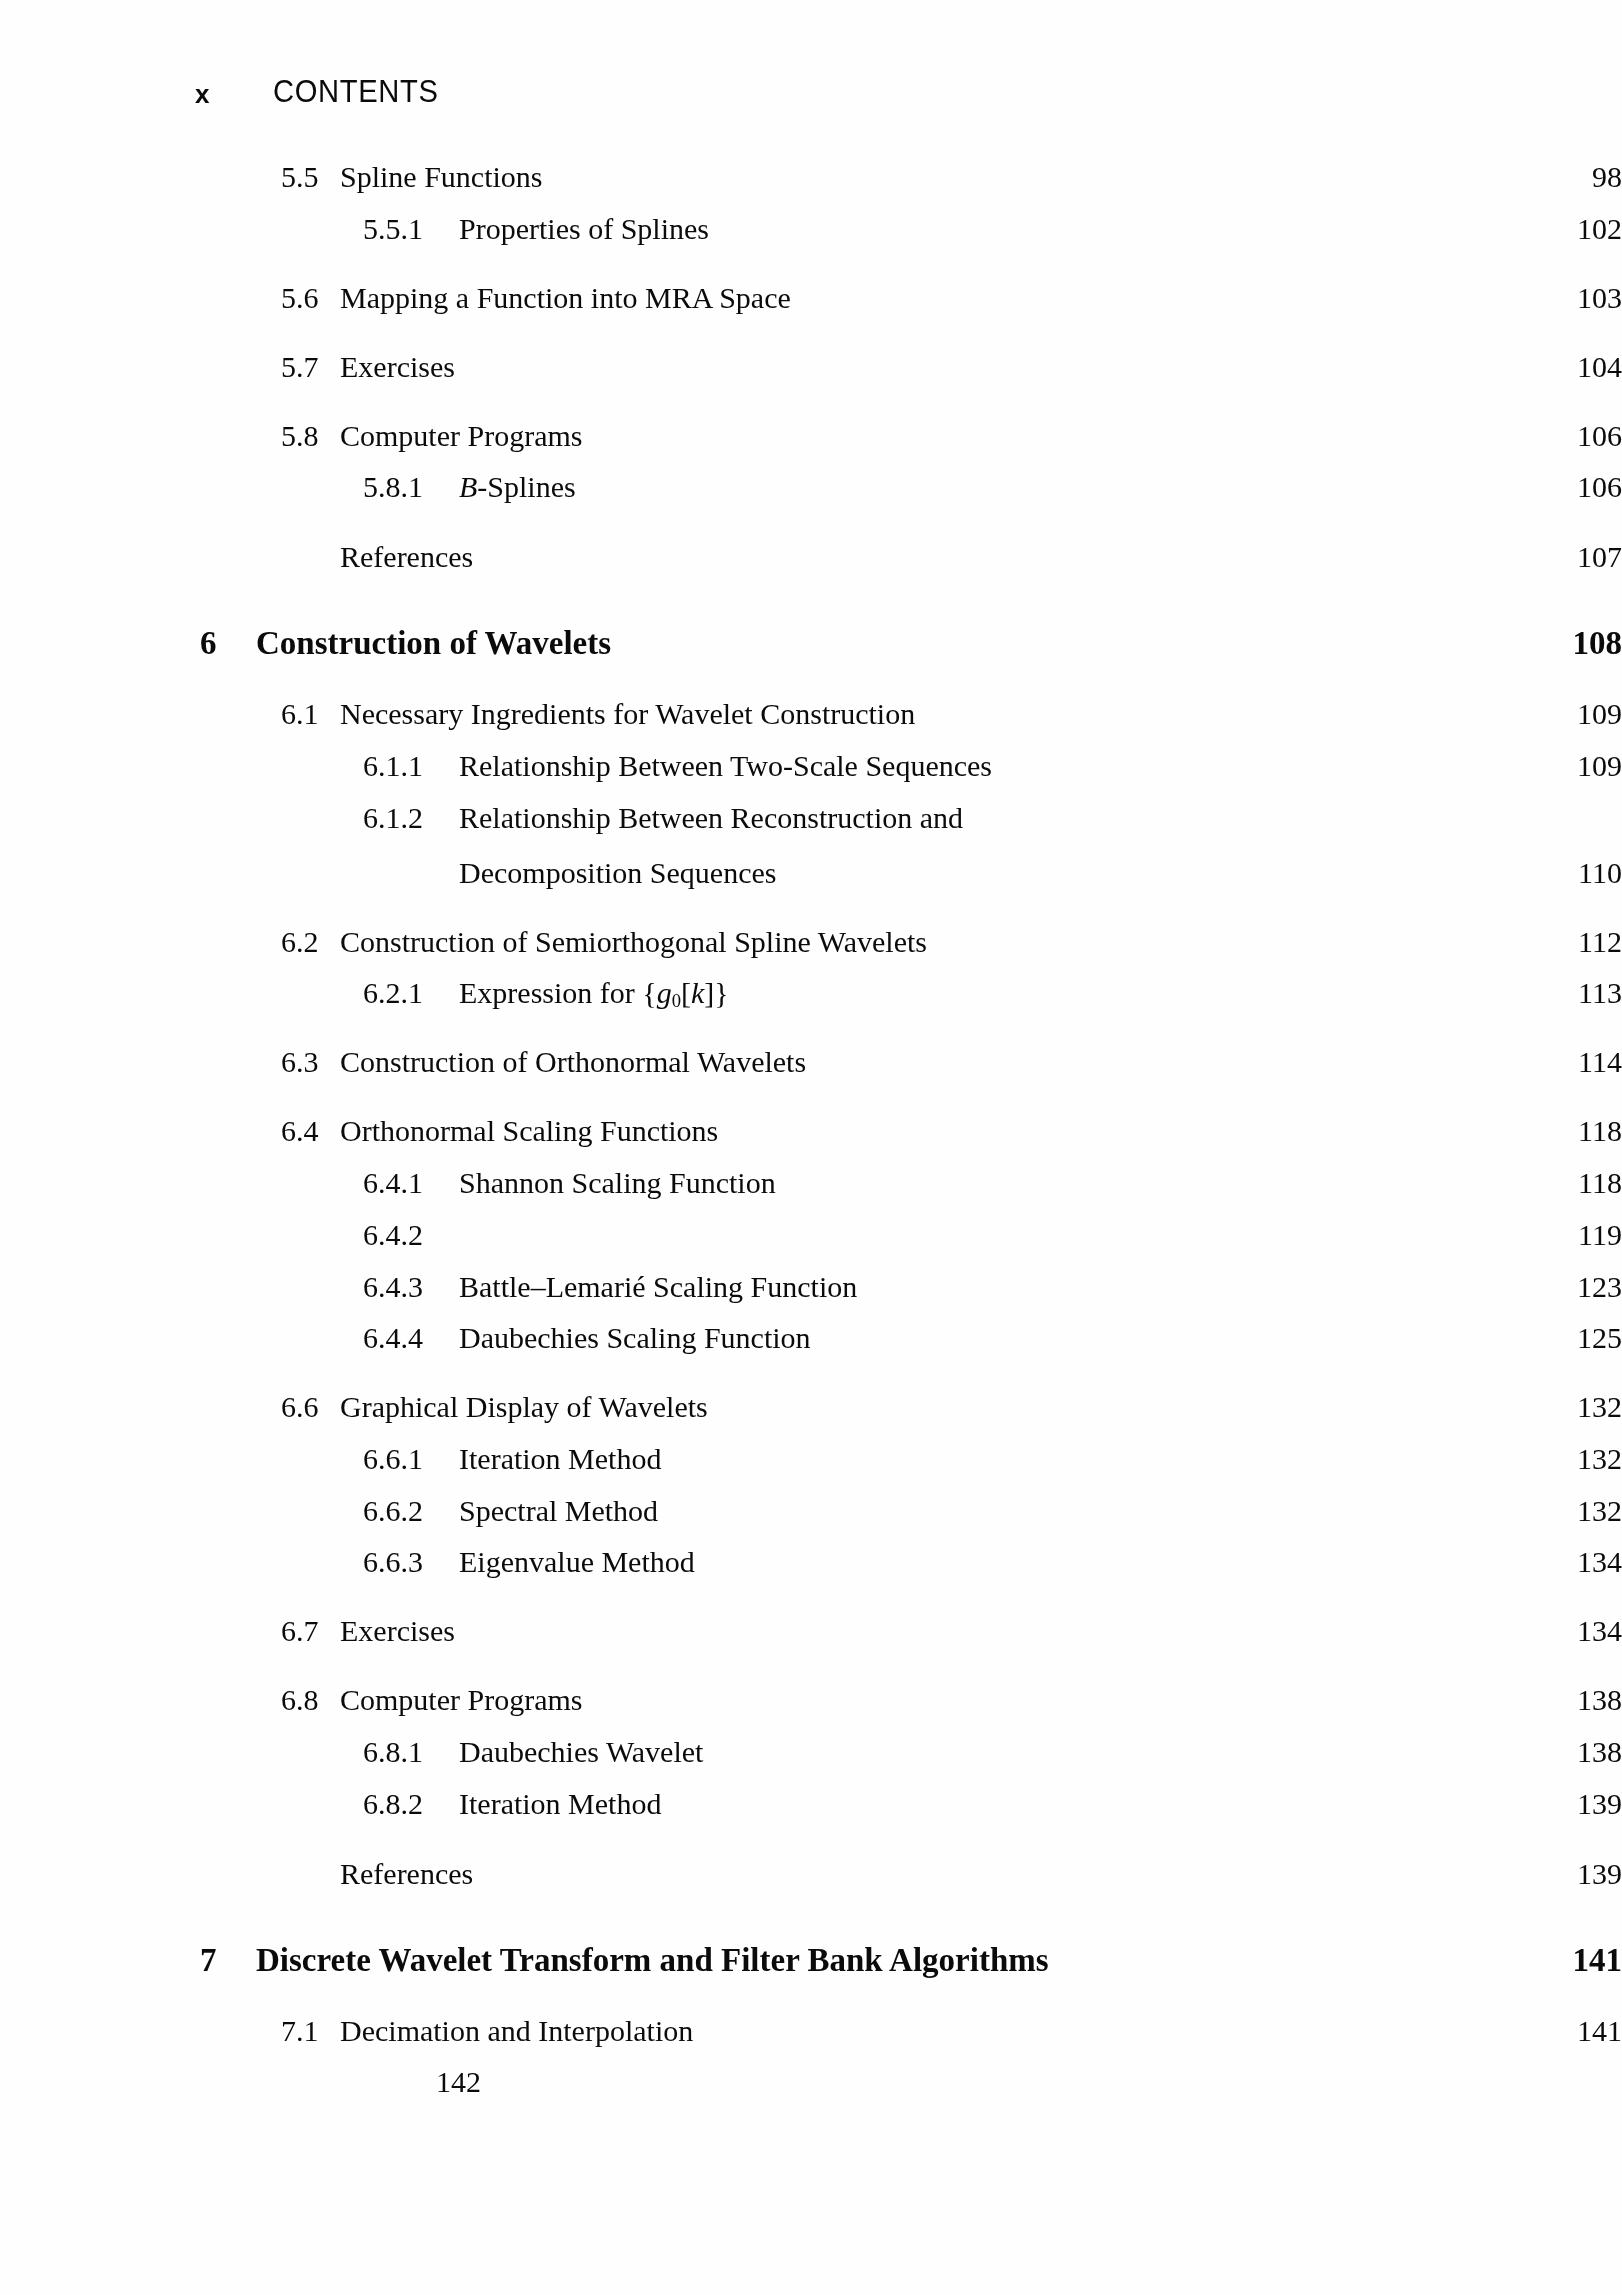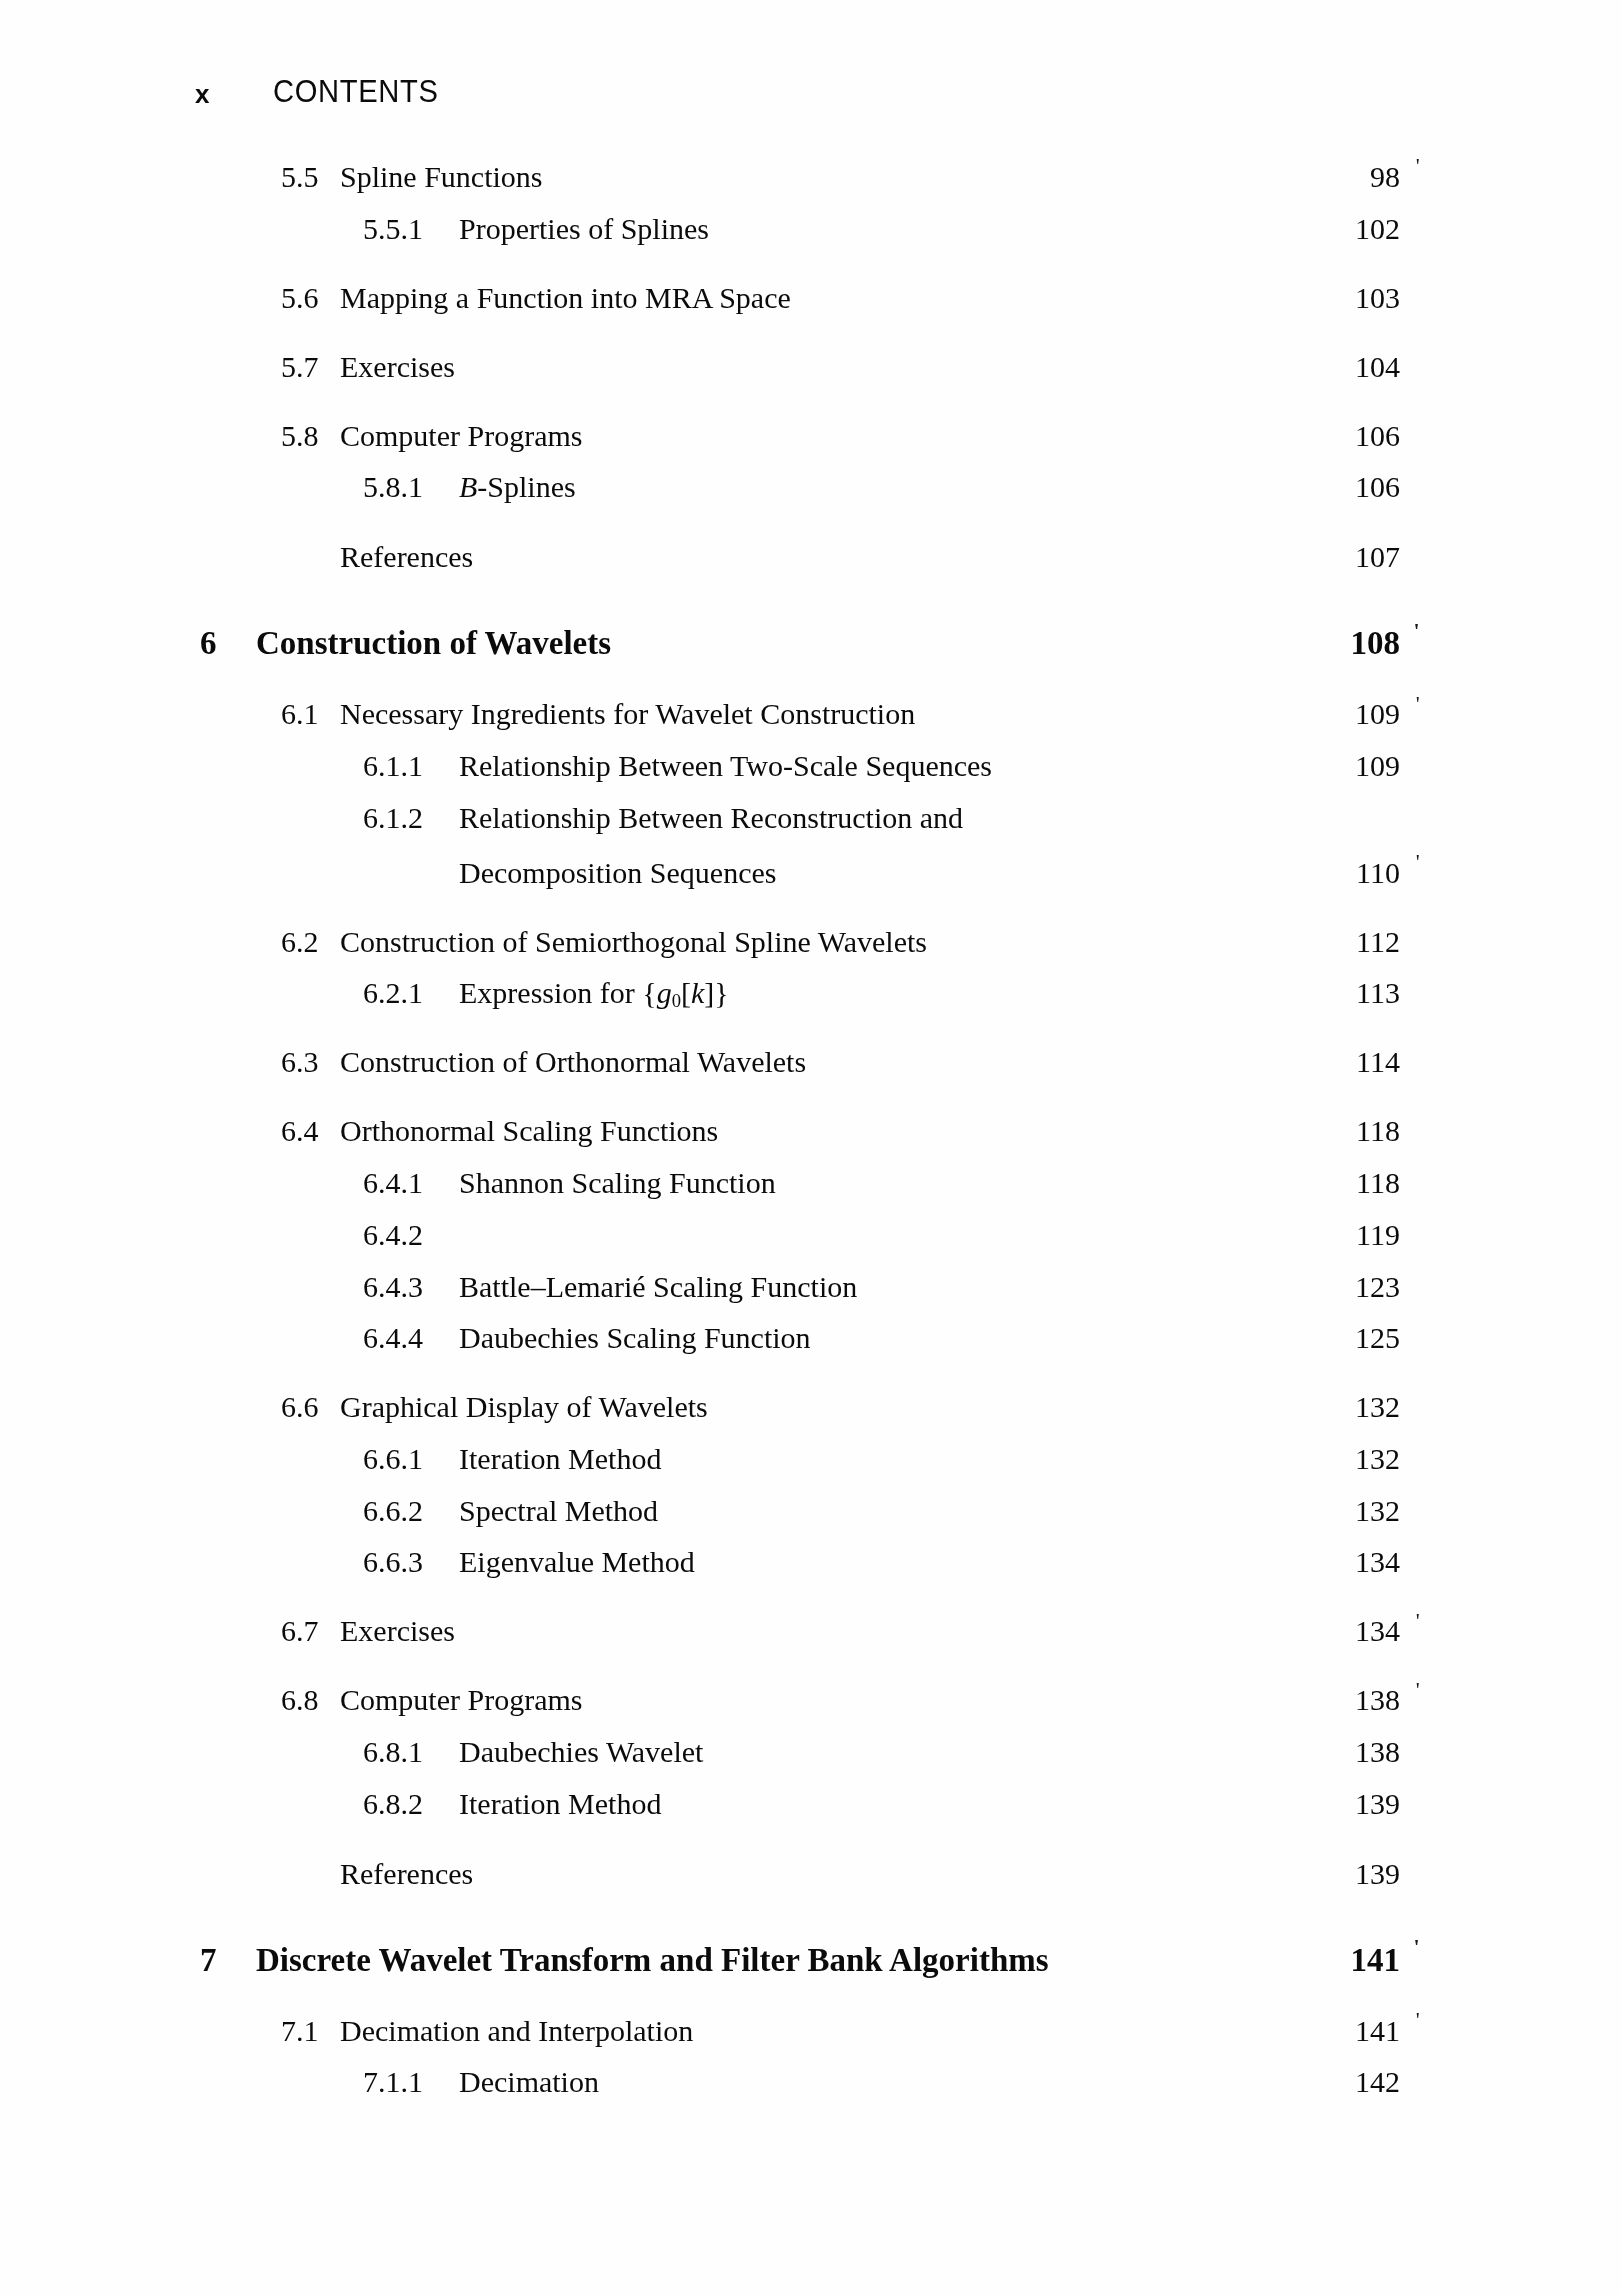--- a/index.html
+++ b/index.html
@@ -41,21 +41,20 @@
   
   .toc {
     position: absolute;
     top: 158px;
     left: 0;
     right: 0;
   }
   .row {
     display: flex;
     align-items: flex-end;
-    padding-right: 222px;
     font-size: 30px;
     line-height: 38px;
   }
   .row .left {
     flex: 1 1 auto;
     display: flex;
     align-items: flex-start;
   }
   .num { flex: 0 0 auto; white-space: nowrap; }
   .title { flex: 1 1 auto; }
@@ -495,27 +494,20 @@
         <span class="line">Decimation and Interpolation</span>
 
       </span>
     </div>
     <span class="page-num">
       <span class="page-num-text">141</span>
       <span class="tick">'</span>
     </span>
   </div>
       <div class="row lvl-subsection">
-    <div class="left">
-      <span class="num">7.1.1</span>
-      <span class="title">
-        <span class="line">Decimation</span>
-
-      </span>
-    </div>
     <span class="page-num">
       <span class="page-num-text">142</span>
       
     </span>
   </div>
     </div>
 
 </div>
 
 

